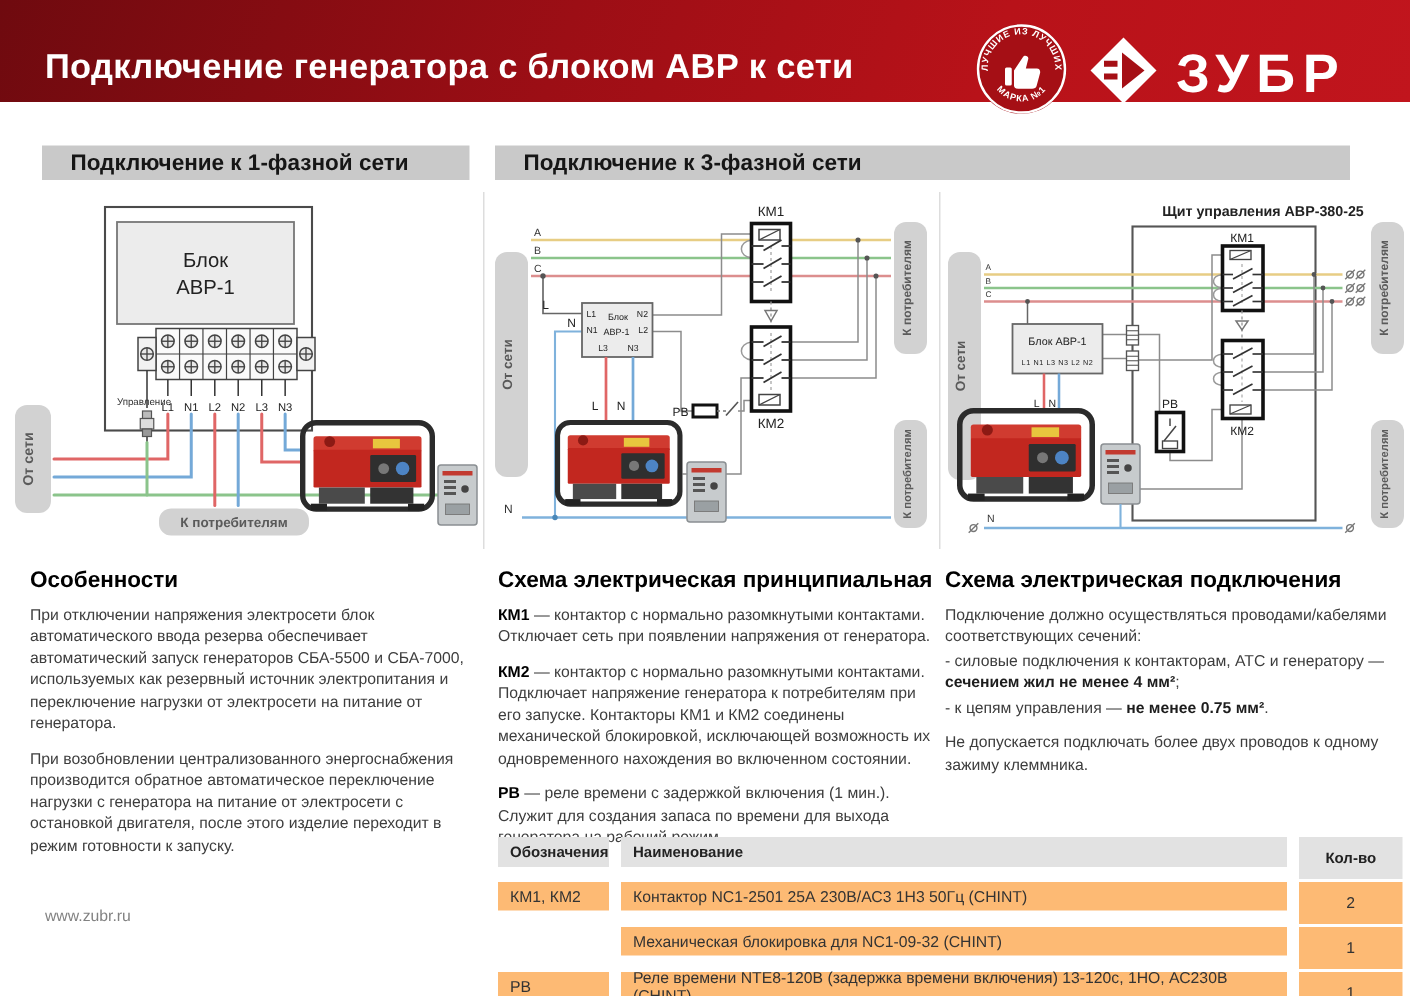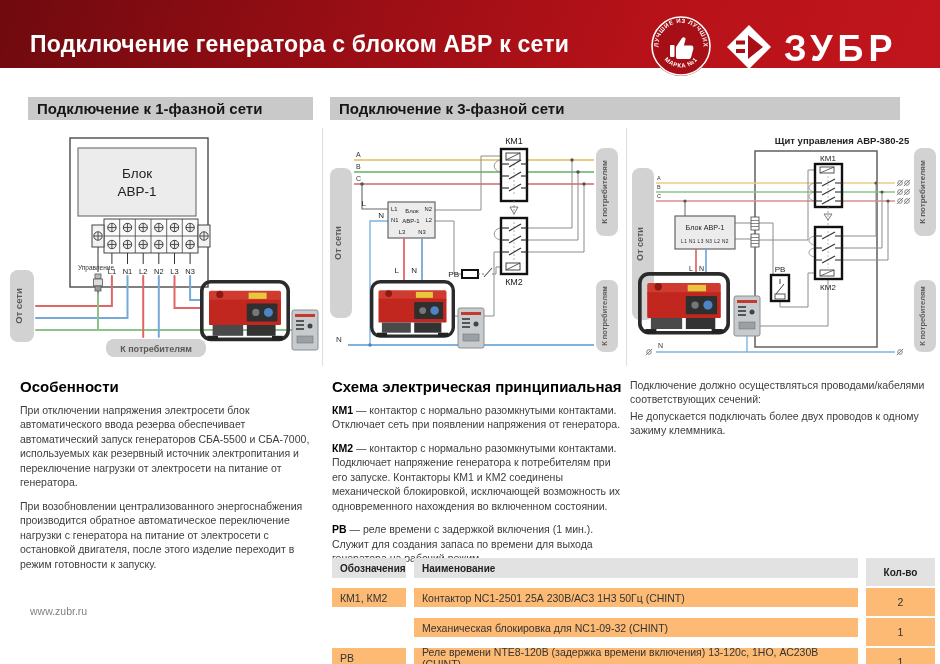--- a/index.html
+++ b/index.html
@@ -8,21 +8,21 @@
 
   
   .header{position:absolute;left:0;top:0;width:940px;height:68px;
     background:linear-gradient(110deg,#6f0a0f 0%,#9c0e15 40%,#b81219 70%,#c1151d 100%);}
   .header-title{position:absolute;left:30px;top:31px;color:#fff;font-size:23px;font-weight:bold;letter-spacing:.2px;}
   .badge{position:absolute;left:650px;top:15px;}
   .brandlogo{position:absolute;left:726px;top:24px;}
 
   
   .colhead{position:absolute;top:97px;height:23px;background:#c9c9c9;color:#161616;
-    font-size:15px;font-weight:bold;line-height:23px;padding-left:9px;box-sizing:border-box;}
+    font-size:15px;font-weight:bold;line-height:23px;padding-left:19px;box-sizing:border-box;}
   .colhead-1{left:28px;width:285px;}
   .colhead-2{left:330px;width:570px;}
 
   .vdiv{position:absolute;top:128px;height:238px;width:1px;background:#ddd;}
 
   svg text{font-family:"Liberation Sans", sans-serif;}
 
   
   .txt-col{position:absolute;top:378px;}
   .txt-col-1{left:20px;width:294px;}
@@ -469,21 +469,24 @@
   </div>
 
   <div class="txt-col txt-col-2">
     <div class="section-title">Схема электрическая принципиальная</div>
     <p class="body-text"><span class="term">КМ1</span> <span>— контактор с нормально разомкнутыми контактами. Отключает сеть при появлении напряжения от генератора.</span></p>
     <p class="body-text"><span class="term">КМ2</span> <span>— контактор с нормально разомкнутыми контактами. Подключает напряжение генератора к потребителям при его запуске. Контакторы КМ1 и КМ2 соединены механической блокировкой, исключающей возможность их одновременного нахождения во включенном состоянии.</span></p>
     <p class="body-text"><span class="term">РВ</span> <span>— реле времени с задержкой включения (1 мин.). Служит для создания запаса по времени для выхода генератора на рабочий режим.</span></p>
   </div>
 
   <div class="txt-col txt-col-3">
+    <div class="section-title">Схема электрическая подключения</div>
     <p class="body-text" style="margin-bottom:2px">Подключение должно осуществляться проводами/кабелями соответствующих сечений:</p>
+    <p class="body-text" style="margin-bottom:2px"><span>- силовые подключения к контакторам, АТС и генератору — </span><span class="bld">сечением жил не менее 4 мм²</span><span>;</span></p>
+    <p class="body-text"><span>- к цепям управления — </span><span class="bld">не менее 0.75 мм²</span><span>.</span></p>
     <p class="body-text">Не допускается подключать более двух проводов к одному зажиму клеммника.</p>
   </div>
 
   <div class="parts-table">
     <div class="t-row t-head">
       <div class="t-cell c-code">Обозначения</div>
       <div class="t-cell c-name">Наименование</div>
       <div class="t-cell c-qty">Кол-во</div>
     </div>
     <div class="t-body">

